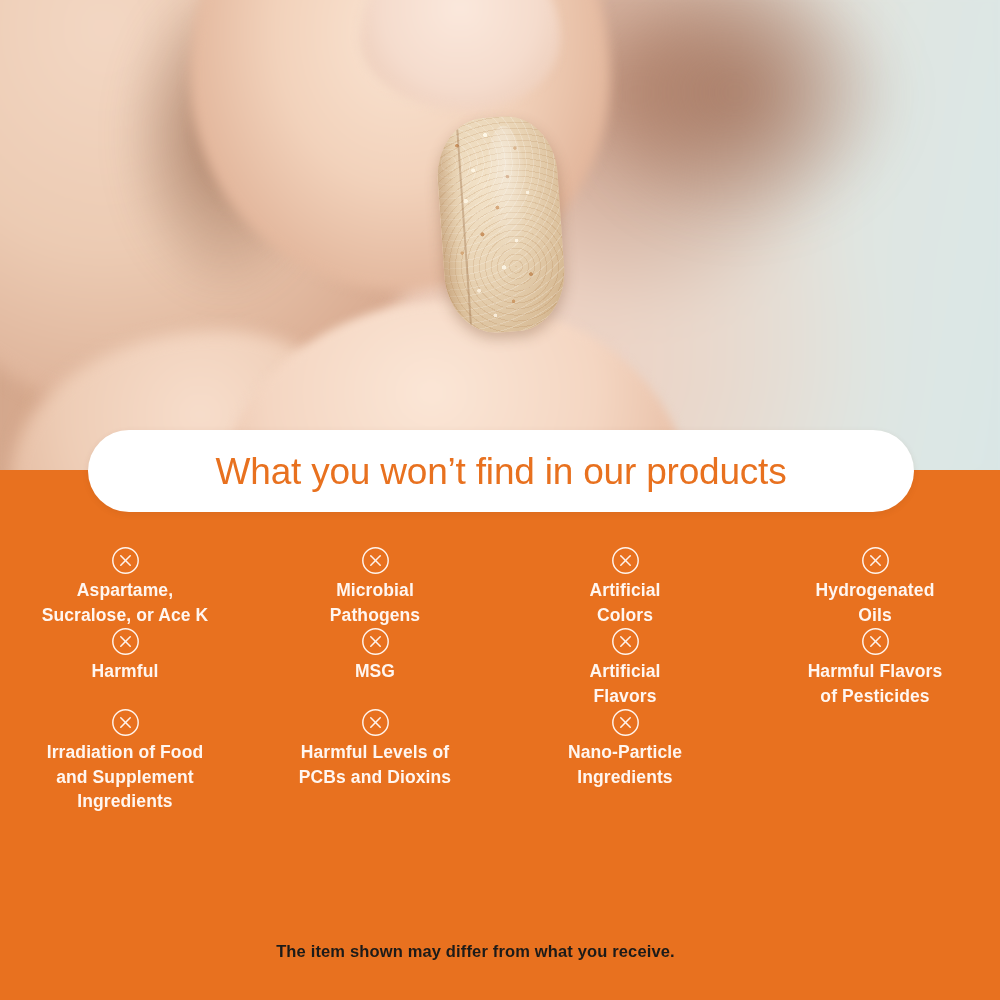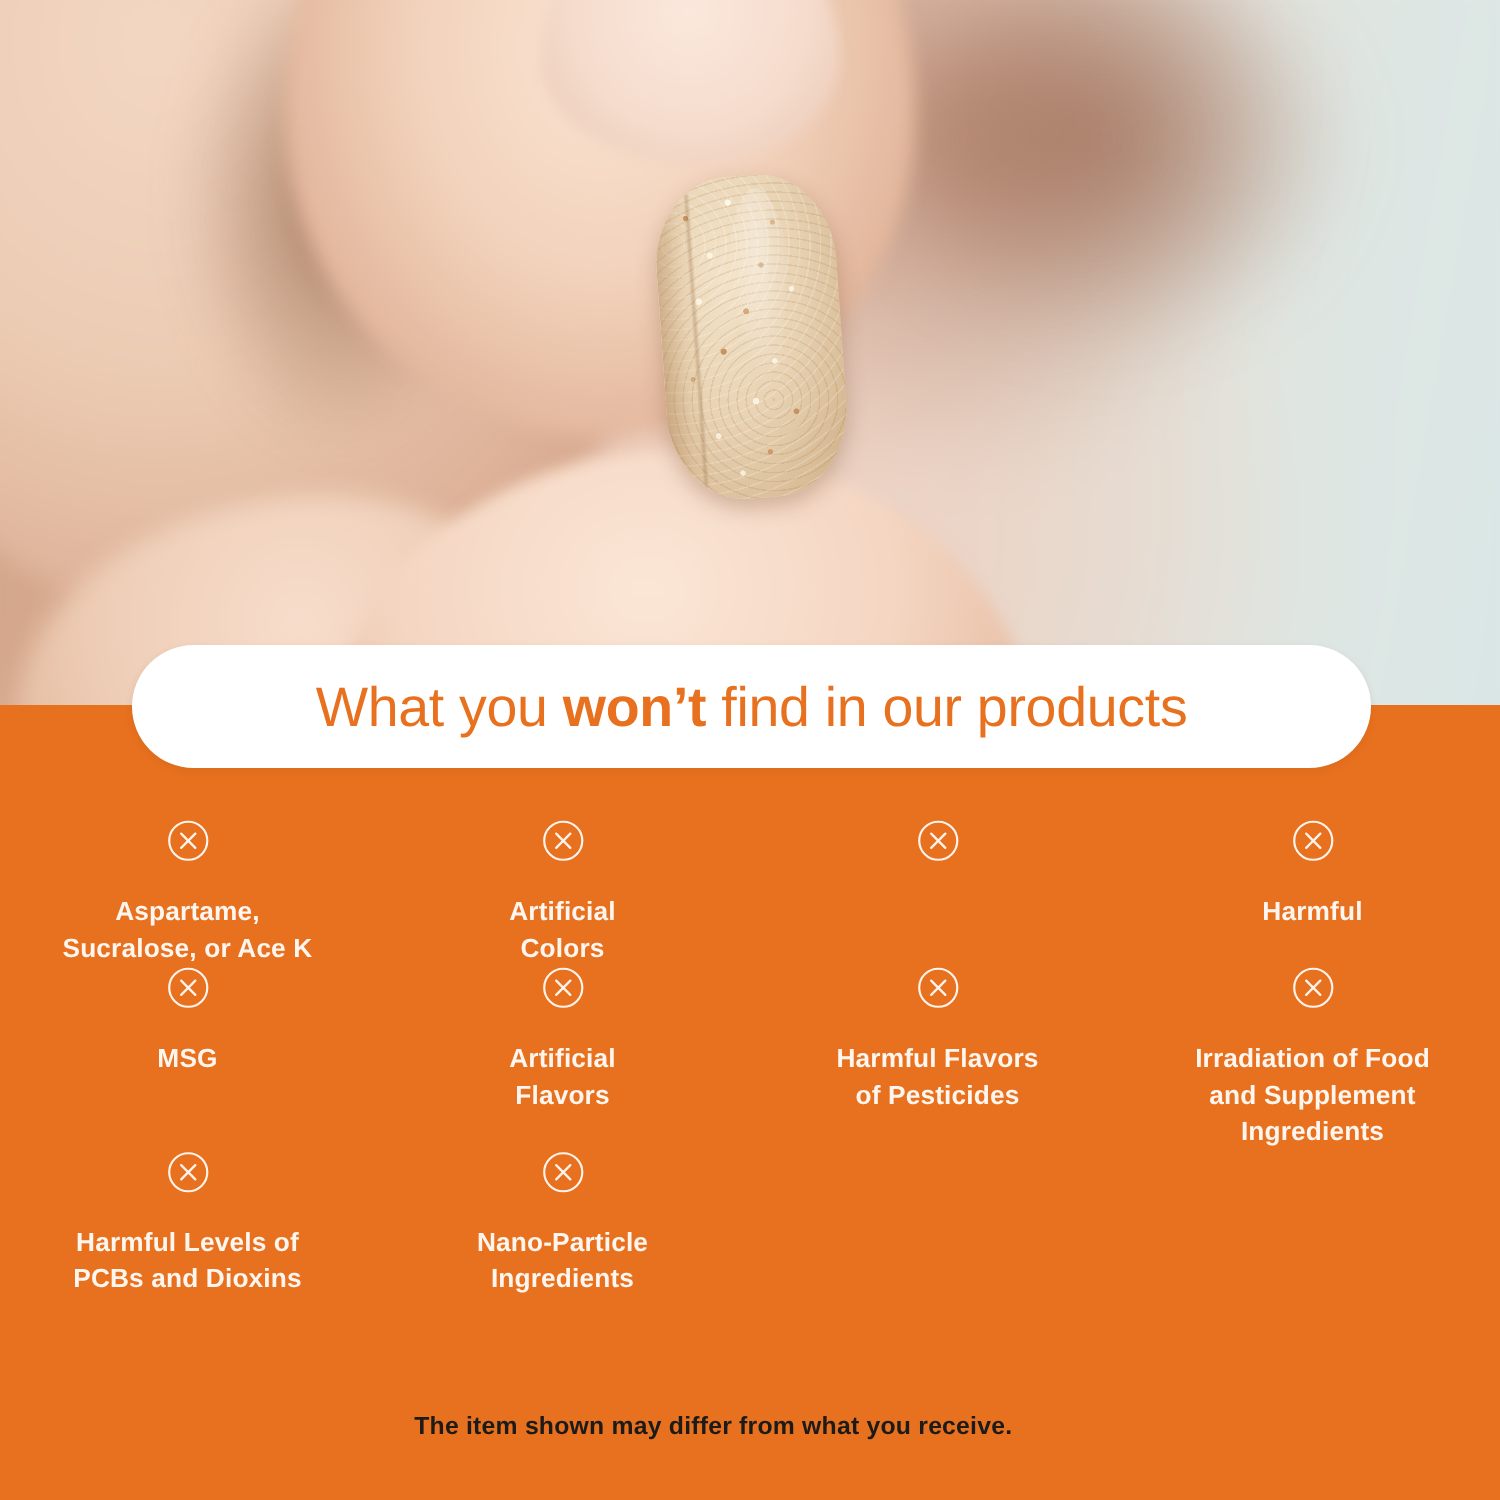--- a/index.html
+++ b/index.html
@@ -183,21 +183,21 @@
     justify-content:center;
     box-shadow:0 2px 6px rgba(110,60,20,.10);
   }
   .title-text {
     color:#E8711F;
     font-size:37px;
     letter-spacing:-0.2px;
     white-space:nowrap;
     line-height:1;
   }
-  .title-text .b { font-weight:700; }
+  .title-text .b { font-weight:400; }
   .title-text .n { font-weight:500; }
 
   
   .grid {
     position:absolute;
     left:0; top:546px;
     width:1000px;
     display:grid;
     grid-template-columns:repeat(4, 250px);
     row-gap:0;
@@ -205,21 +205,21 @@
   .cell {
     display:flex;
     flex-direction:column;
     align-items:center;
     padding:0 10px;
   }
 
   .xcircle { width:29px; height:29px; display:block; flex:none; }
 
   .cell-label {
-    margin-top:20px;
+    margin-top:3px;
     color:#FFF6F0;
     font-size:17.5px;
     font-weight:700;
     line-height:24.5px;
     text-align:center;
     letter-spacing:0.1px;
     white-space:pre-line;
   }
 
   
@@ -267,38 +267,49 @@
   <div class="cell row1">
     <svg class="xcircle" viewBox="0 0 32 32">
       <circle cx="16" cy="16" r="14" fill="none" stroke="#FFF3EB" stroke-width="1.6"></circle>
       <line x1="10.8" y1="10.8" x2="21.2" y2="21.2" stroke="#FFF3EB" stroke-width="1.7" stroke-linecap="round"></line>
       <line x1="21.2" y1="10.8" x2="10.8" y2="21.2" stroke="#FFF3EB" stroke-width="1.7" stroke-linecap="round"></line>
     </svg>
     <div class="cell-label">Aspartame,
 Sucralose, or Ace K</div>
   </div>
 
+  <div class="cell row1">
+    <svg class="xcircle" viewBox="0 0 32 32">
+      <circle cx="16" cy="16" r="14" fill="none" stroke="#FFF3EB" stroke-width="1.6"></circle>
+      <line x1="10.8" y1="10.8" x2="21.2" y2="21.2" stroke="#FFF3EB" stroke-width="1.7" stroke-linecap="round"></line>
+      <line x1="21.2" y1="10.8" x2="10.8" y2="21.2" stroke="#FFF3EB" stroke-width="1.7" stroke-linecap="round"></line>
+    </svg>
+    <div class="cell-label">Microbial
+Pathogens</div>
+  </div>
 
 
   <div class="cell row1">
     <svg class="xcircle" viewBox="0 0 32 32">
       <circle cx="16" cy="16" r="14" fill="none" stroke="#FFF3EB" stroke-width="1.6"></circle>
       <line x1="10.8" y1="10.8" x2="21.2" y2="21.2" stroke="#FFF3EB" stroke-width="1.7" stroke-linecap="round"></line>
       <line x1="21.2" y1="10.8" x2="10.8" y2="21.2" stroke="#FFF3EB" stroke-width="1.7" stroke-linecap="round"></line>
     </svg>
     <div class="cell-label">Artificial
 Colors</div>
   </div>
 
   <div class="cell row2">
     <svg class="xcircle" viewBox="0 0 32 32">
       <circle cx="16" cy="16" r="14" fill="none" stroke="#FFF3EB" stroke-width="1.6"></circle>
       <line x1="10.8" y1="10.8" x2="21.2" y2="21.2" stroke="#FFF3EB" stroke-width="1.7" stroke-linecap="round"></line>
       <line x1="21.2" y1="10.8" x2="10.8" y2="21.2" stroke="#FFF3EB" stroke-width="1.7" stroke-linecap="round"></line>
     </svg>
+    <div class="cell-label">Hydrogenated
+Oils</div>
   </div>
 
   <div class="cell row2">
     <svg class="xcircle" viewBox="0 0 32 32">
       <circle cx="16" cy="16" r="14" fill="none" stroke="#FFF3EB" stroke-width="1.6"></circle>
       <line x1="10.8" y1="10.8" x2="21.2" y2="21.2" stroke="#FFF3EB" stroke-width="1.7" stroke-linecap="round"></line>
       <line x1="21.2" y1="10.8" x2="10.8" y2="21.2" stroke="#FFF3EB" stroke-width="1.7" stroke-linecap="round"></line>
     </svg>
     <div class="cell-label">Harmful</div>
   </div>

